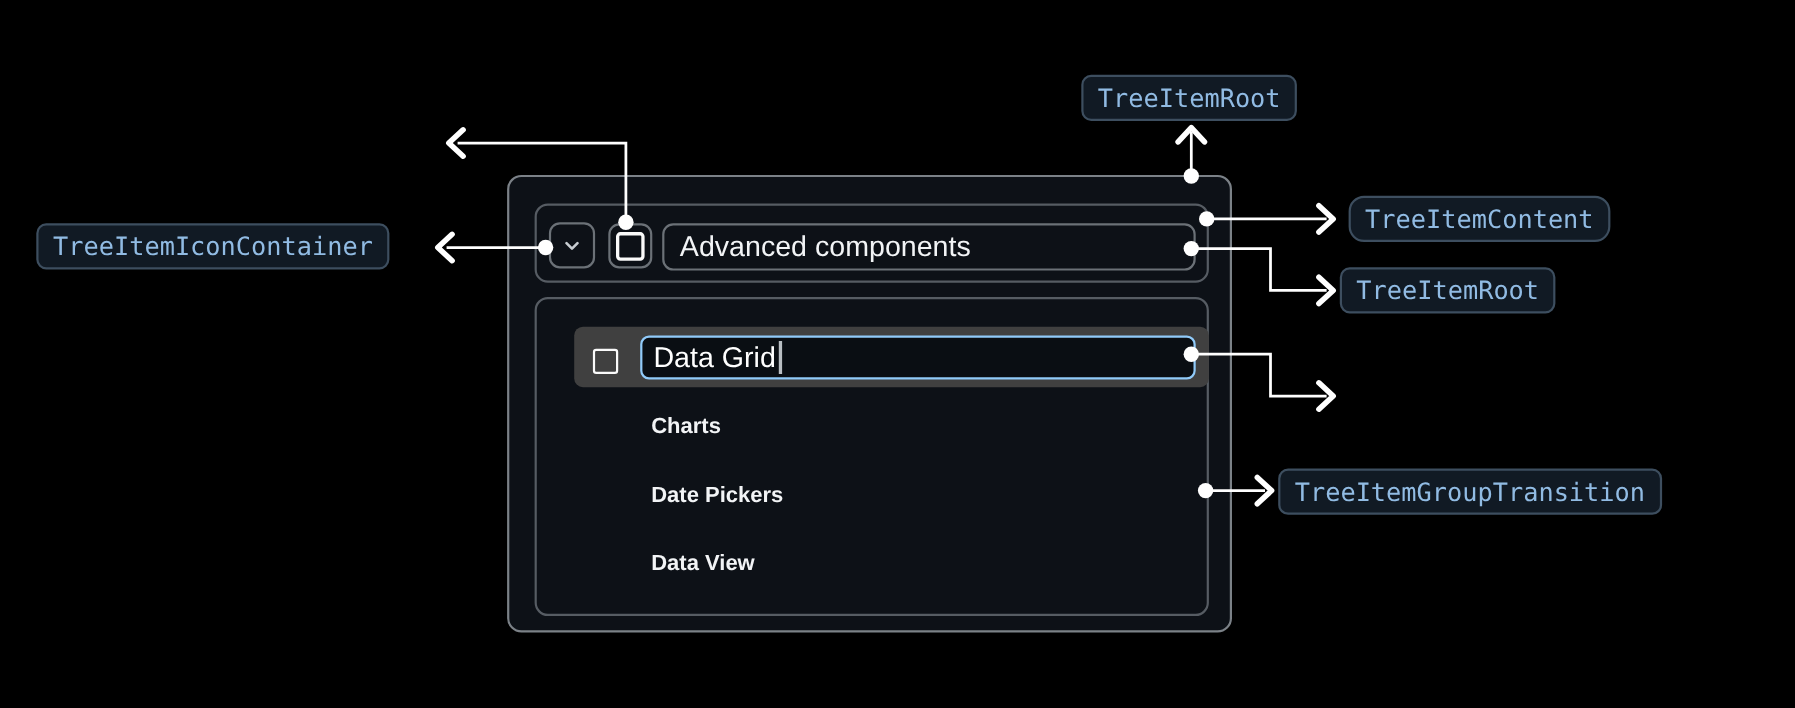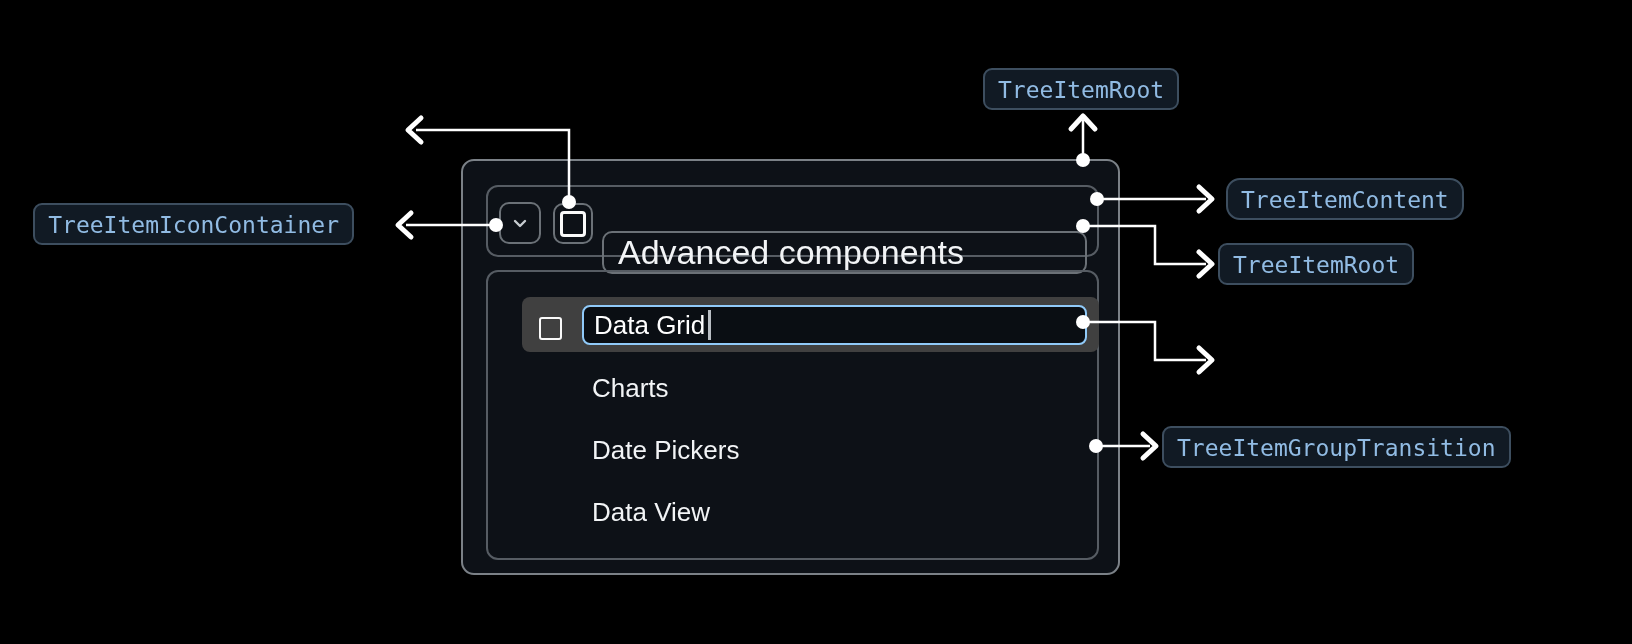--- a/index.html
+++ b/index.html
@@ -28,21 +28,21 @@
     display:flex;align-items:center;justify-content:center;
   }
   .cb-glyph{
     box-sizing:border-box;width:26px;height:26px;
     border:3px solid #fafafa;border-radius:4px;background:transparent;
   }
   .label-box{
     left:114px;top:16px;width:485px;height:43px;
     border:2px solid #6b7177;border-radius:10px;
     display:flex;align-items:center;padding-left:14px;
-    color:#f2f4f6;font-size:34px;margin-top:28px;
+    color:#f2f4f6;font-size:26px;
   }
   .group-box{
     left:23px;top:109px;width:613px;height:290px;
     border:2px solid #565c63;border-radius:12px;
   }
   .highlight-row{
     left:34px;top:25px;width:577px;height:55px;
     background:#404040;border-radius:8px;
   }
   .row-cb{
@@ -54,21 +54,21 @@
     background:#0a0e13;border:2px solid #90caf9;border-radius:8px;
     display:flex;align-items:center;padding-left:10px;
     color:#fff;font-size:26px;
   }
   .caret{
     display:inline-block;width:2.5px;height:30px;background:#b9bec3;
     margin-left:3px;vertical-align:middle;
   }
   .child-label{
     position:absolute;left:104px;height:28px;line-height:28px;
-    color:#f2f4f6;font-size:26px;white-space:nowrap;
+    color:#f2f4f6;font-size:20px;white-space:nowrap;font-weight:bold;
   }
   
   .badge{
     position:absolute;height:42px;line-height:40px;padding:0 13px;
     background:#111a24;border:2px solid #3d4e5f;border-radius:9px;
     color:#91bbe3;font-family:"DejaVu Sans Mono","Liberation Mono",monospace;
     font-size:23px;white-space:nowrap;box-sizing:border-box;
   }
   .b-root{left:983px;top:68px;}
   .b-checkbox{right:1229px;top:107px;}

